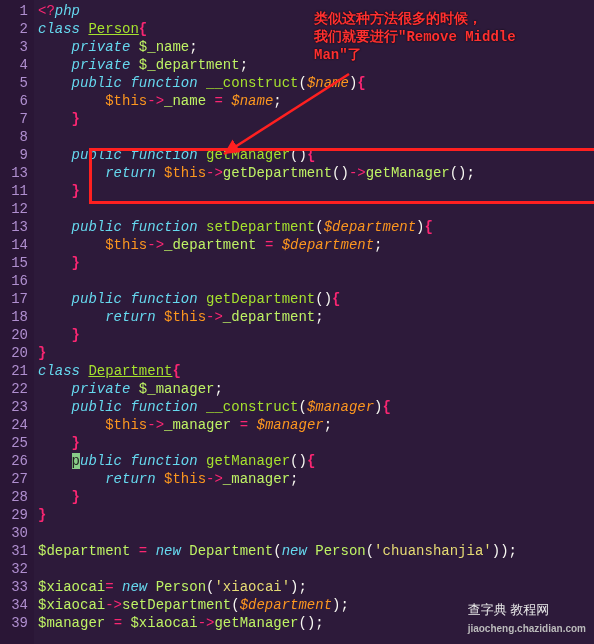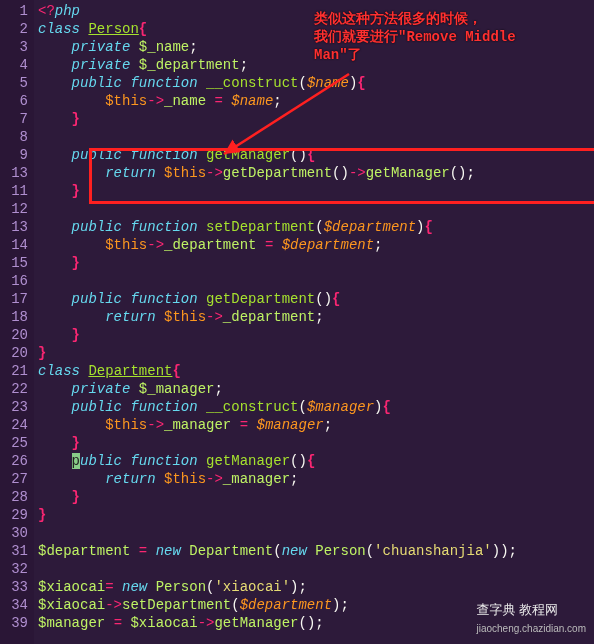--- a/index.html
+++ b/index.html
@@ -80,21 +80,21 @@
 }
 .watermark {
   position: absolute;
   right: 8px;
   bottom: 6px;
   font-family: 'Microsoft YaHei', sans-serif;
   font-size: 13px;
   color: #e8e8e8;
   z-index: 10;
 }
-.watermark .sub { font-size: 10px; color: #bbb; }
+.watermark .sub { font-size: 10px; color: #bbb; font-weight: bold; }
 </style>
 </head>
 <body>
 
 <div class="editor">
   <div class="gutter" id="gutter">
       <div>1</div>
       <div>2</div>
       <div>3</div>
       <div>4</div>

